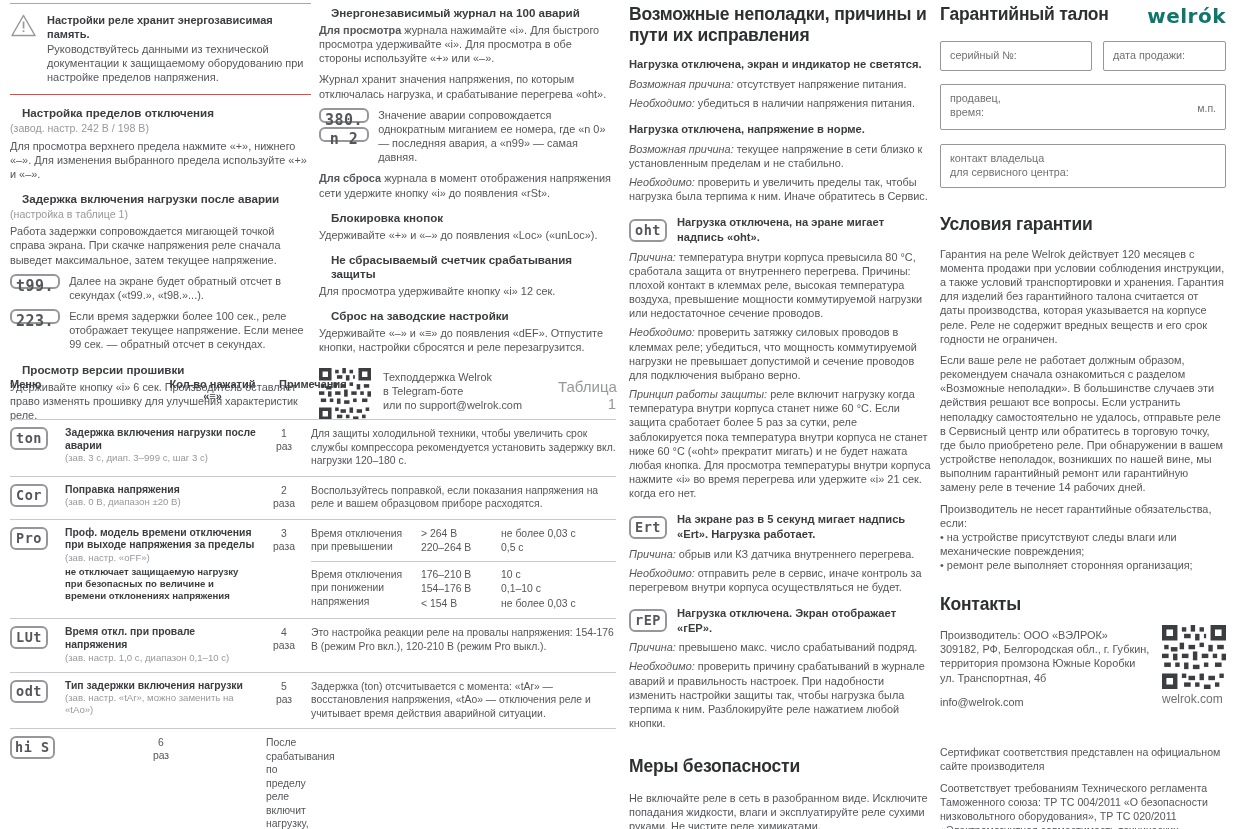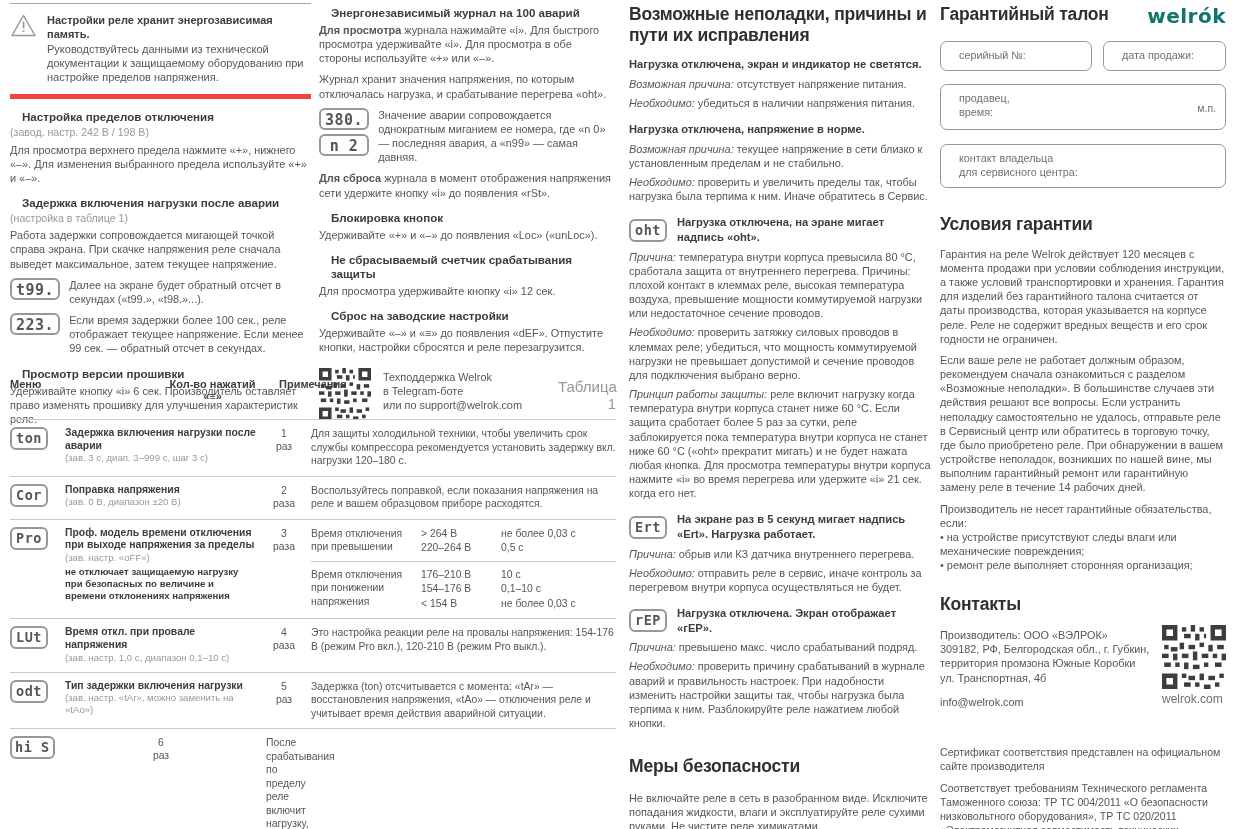--- a/index.html
+++ b/index.html
@@ -19,25 +19,25 @@
   p.body, .body { font-size:10.9px; line-height:1.3; color:#55565a; margin:3px 0 7px; }
   .lead-i { font-style:italic; }
   .pre { white-space:pre-line; }
 
   
   .disp, .micon {
     display:inline-block; border:2px solid #96979a; border-radius:6px; background:#fff;
     font-family:"DejaVu Sans Mono", monospace; font-weight:bold; color:#55565a;
     text-align:center; letter-spacing:0.5px;
   }
-  .disp  { min-width:42px; height:22px; font-size:15px; line-height:21px; padding:0 4px; }
+  .disp  { min-width:42px; height:15px; font-size:15px; line-height:21px; padding:0 4px; }
   .micon { min-width:38px; height:23px; font-size:13.5px; line-height:19px; padding:0 3px; }
 
   
-  .warnbox { border-top:1px solid #a7a8ab; border-bottom:5px solid #ef4444; padding:9px 0 10px; display:flex; gap:10px; }
+  .warnbox { border-top:1px solid #a7a8ab; border-bottom:1px solid #ef4444; padding:9px 0 10px; display:flex; gap:10px; }
   .warnbox .txt { flex:1; }
   .warn-bold { font-size:11px; font-weight:bold; color:#3c3d40; line-height:1.3; }
   .warn-rest { font-size:11px; color:#55565a; line-height:1.3; }
 
   .disp-row { display:flex; gap:9px; margin:4px 0 7px; align-items:flex-start; }
   .disp-row .t { flex:1; font-size:10.9px; line-height:1.3; color:#55565a; }
 
   
   #menu-table { position:absolute; left:10px; top:374px; width:606px; font-size:10.4px; }
   .t-head { display:grid; grid-template-columns:150px 105px 1fr 58px; align-items:start; padding:4px 0 7px; }
@@ -60,21 +60,21 @@
 
   
   .issue { margin-top:12px; }
   .issue-title { font-weight:bold; color:#3c3d40; font-size:11.2px; line-height:1.3; }
   .issue-head { display:flex; gap:10px; align-items:center; margin-bottom:3px; }
   .issue p { margin:5px 0; }
 
   
   .card-head { display:flex; justify-content:space-between; align-items:flex-start; margin-top:4px; }
   .brand { font-size:20px; font-weight:bold; color:#0f766e; letter-spacing:0.5px; font-family:"DejaVu Sans", sans-serif; }
-  .fld { border:1.4px solid #96979a; border-radius:7px; padding:6px 18px; color:#6f7073; font-size:10.8px; line-height:1.3; background:#fff; }
+  .fld { border:1.4px solid #96979a; border-radius:2px; padding:6px 9px; color:#6f7073; font-size:10.8px; line-height:1.3; background:#fff; }
   .fld-row { display:flex; gap:11px; margin-top:13px; }
   .fld.serial { width:152px; height:30px; }
   .fld.date   { flex:1; height:30px; }
   .fld.seller { margin-top:13px; height:46px; position:relative; }
   .fld.seller .stamp { position:absolute; right:9px; top:17px; font-size:10.5px; color:#6f7073; }
   .fld.contact { margin-top:14px; height:44px; }
 
   .bullets div { margin:0; }
   .contacts-flex { display:flex; gap:12px; margin-top:10px; }
   .contacts-flex .left { flex:1; }

